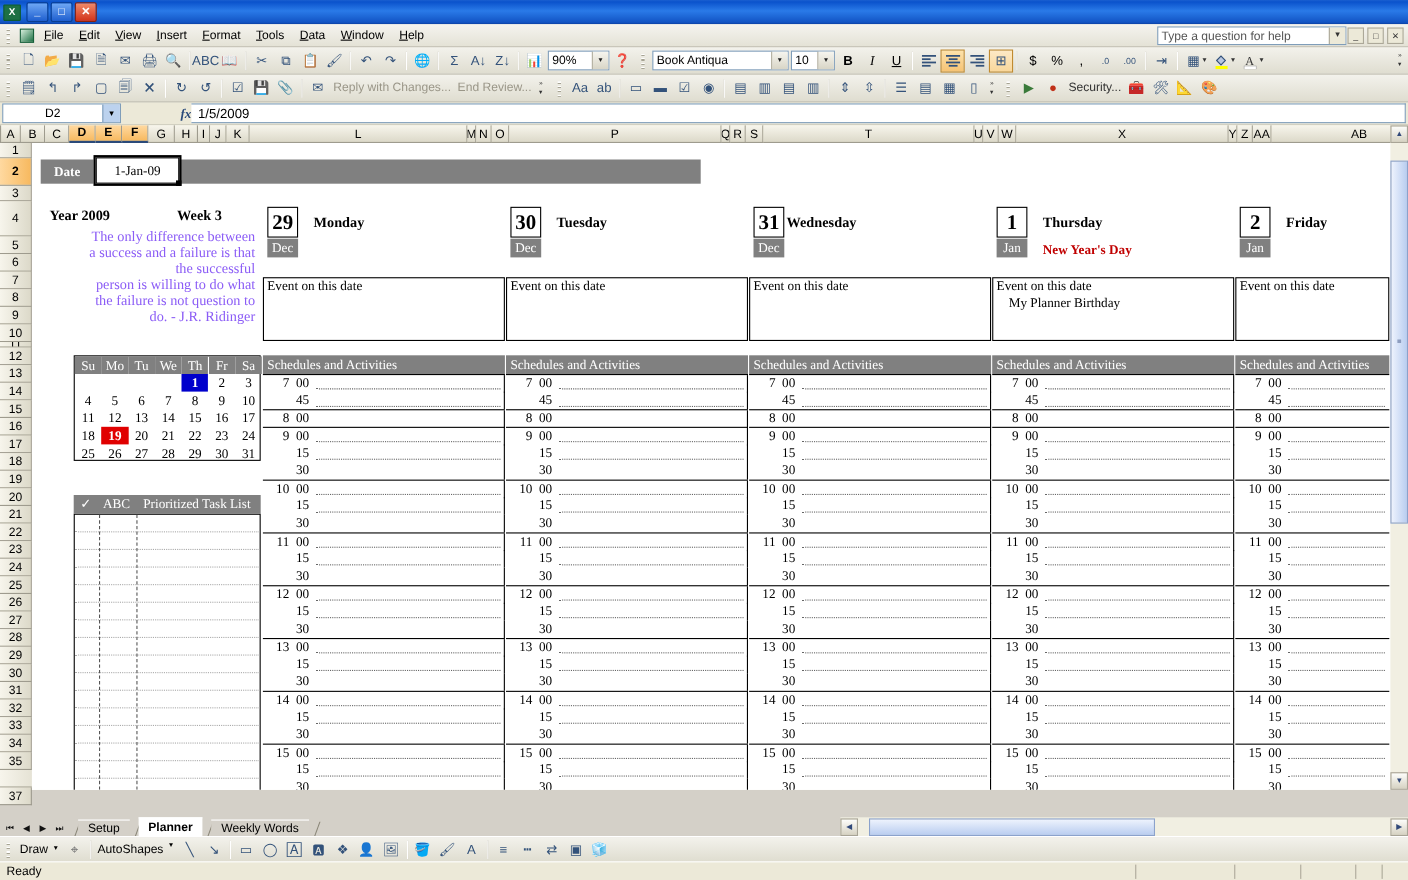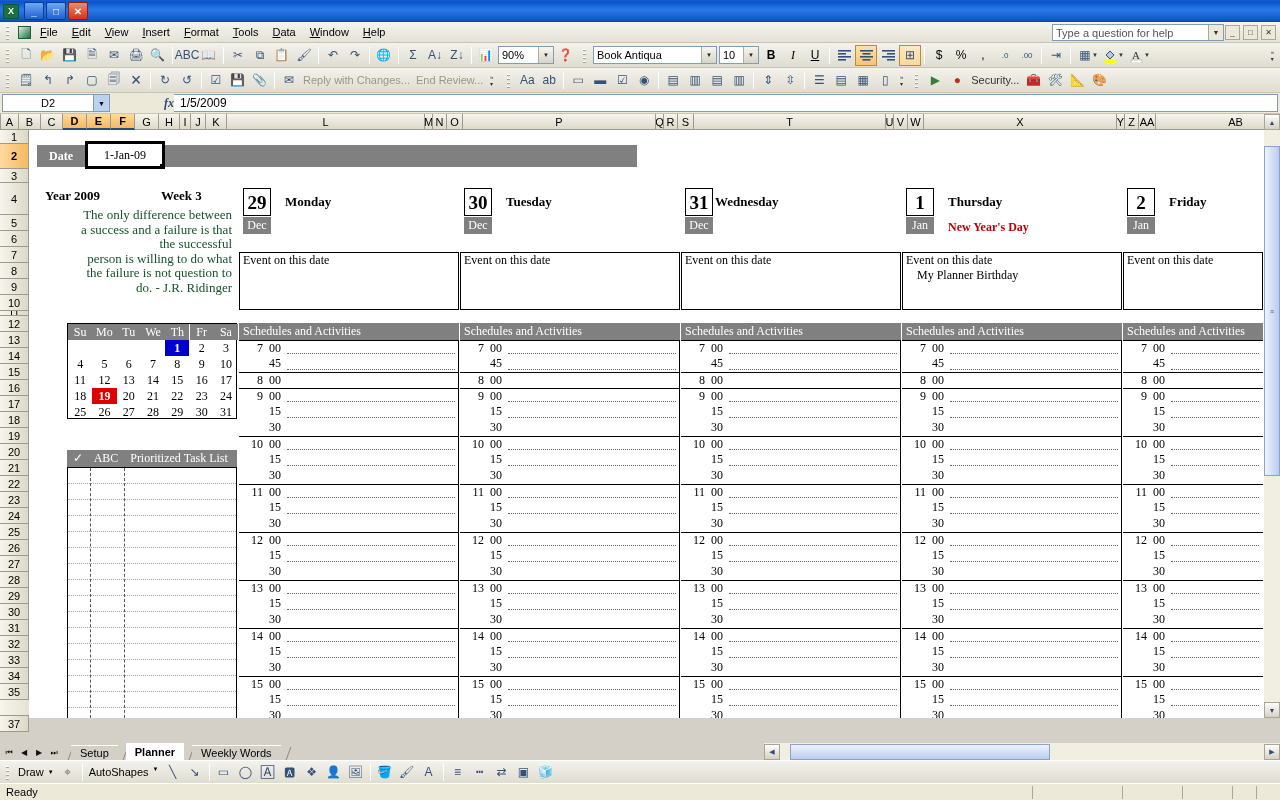--- a/index.html
+++ b/index.html
@@ -133,21 +133,21 @@
 
   .sheet { position: relative; background: #fff; overflow: hidden; }
   .graybar { background:#808080; color:#fff; }
   .datelabel { background:#808080; color:#fff; font-weight:bold; font-size:12px;
      font-family:"Liberation Serif",serif; display:flex;align-items:center;justify-content:center; }
   .datecell { background:#fff; border:1px solid #000; font-family:"Liberation Serif",serif;
      font-size:12px; display:flex; align-items:center; justify-content:center; }
   .selring { outline: 2px solid #000; }
   .promo { font-weight:bold; font-size:12px; letter-spacing:.2px; color:#fff;
      display:flex; align-items:center; font-family:"Liberation Sans",sans-serif;}
-  .quote { font-family:"Liberation Serif", serif; font-size:13px; text-align:right; line-height:14.5px; color:#14532d;}
+  .quote { font-family:"Liberation Serif", serif; font-size:13px; text-align:right; line-height:14.5px; color:#8b5cf6;}
   .yearwk { font-family:"Liberation Serif", serif; font-weight:bold; font-size:13px; }
 
   .daynum { width:28px; height:28px; border:1px solid #000; background:#fff;
      font-family:"Liberation Serif",serif; font-size:19px; font-weight:bold;
      display:flex;align-items:center;justify-content:center; line-height:1;}
   .daymon { width:28px; height:17px; background:#808080; color:#fff;
      font-family:"Liberation Serif",serif; font-size:12px;
      display:flex;align-items:center;justify-content:center; }
   .dayname { font-family:"Liberation Serif",serif; font-weight:bold; font-size:13px; }
   .holiday { font-family:"Liberation Serif",serif; font-weight:bold; font-size:12px; color:#c00000;}

